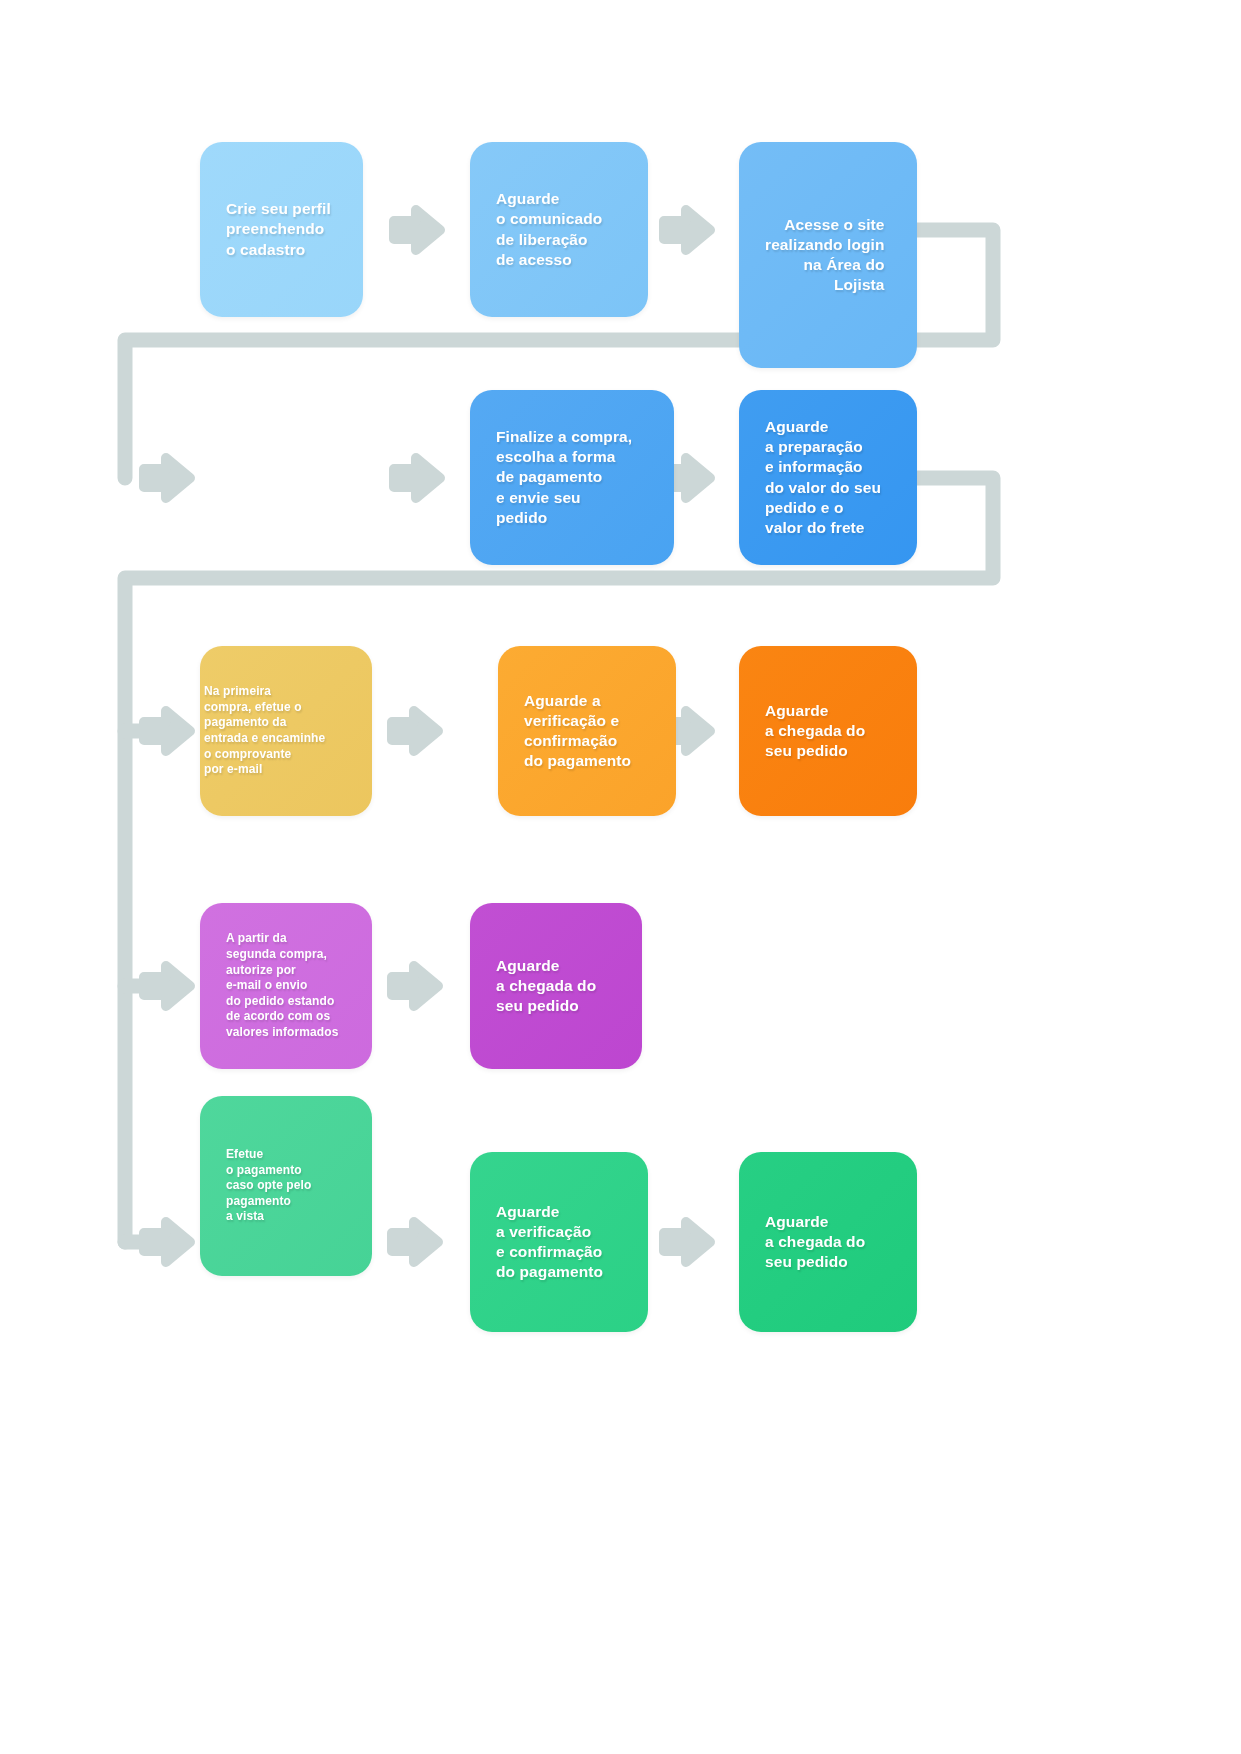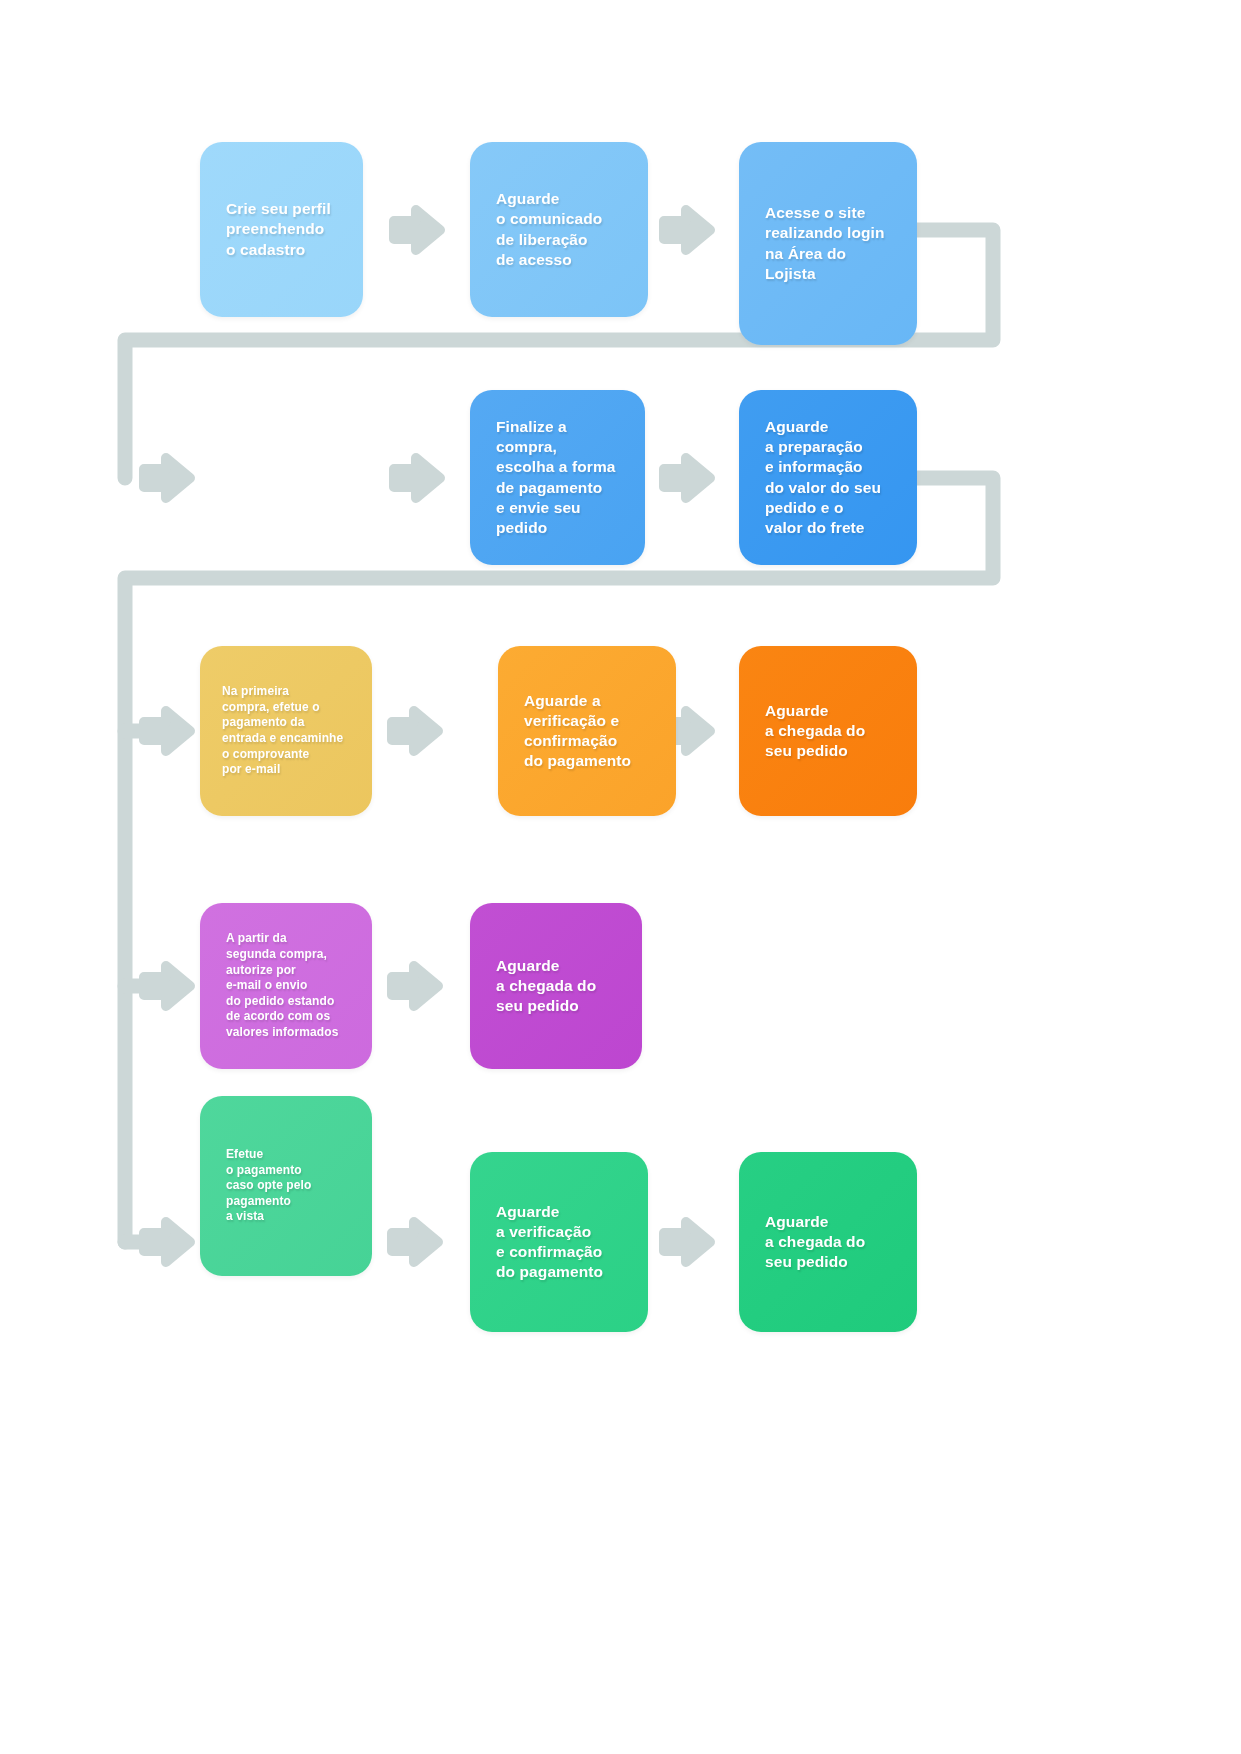--- a/index.html
+++ b/index.html
@@ -21,29 +21,29 @@
     letter-spacing:0.1px;
     line-height:1.30;
     padding:0 14px 0 26px;
     box-shadow:0 2px 5px rgba(0,0,0,0.06);
   }
   .node .txt{white-space:pre-line;display:block;}
 
   
   .n-r1c1{left:200px;top:142px;width:163px;height:175px;background:linear-gradient(135deg,#9fd9fb 0%,#99d6fa 100%);font-size:15.5px;}
   .n-r1c2{left:470px;top:142px;width:178px;height:175px;background:linear-gradient(135deg,#86c9f8 0%,#7cc4f7 100%);font-size:15.5px;}
-  .n-r1c3{left:739px;top:142px;width:178px;height:203px;background:linear-gradient(135deg,#74bdf6 0%,#68b7f6 100%);font-size:15.5px;}
+  .n-r1c3{left:739px;top:142px;width:178px;height:226px;background:linear-gradient(135deg,#74bdf6 0%,#68b7f6 100%);font-size:15.5px;text-align:right;}
 
   
   .n-r2c1{left:200px;top:390px;width:178px;height:175px;background:linear-gradient(135deg,#6ab5f4 0%,#5fb0f4 100%);font-size:15.5px;}
-  .n-r2c2{left:470px;top:390px;width:175px;height:175px;background:linear-gradient(135deg,#55a9f3 0%,#49a3f2 100%);font-size:15.5px;}
+  .n-r2c2{left:470px;top:390px;width:204px;height:175px;background:linear-gradient(135deg,#55a9f3 0%,#49a3f2 100%);font-size:15.5px;}
   .n-r2c3{left:739px;top:390px;width:178px;height:175px;background:linear-gradient(135deg,#409df1 0%,#3596f1 100%);font-size:15.5px;}
 
   
-  .n-r3c1{left:200px;top:646px;width:172px;height:170px;background:linear-gradient(135deg,#eecc68 0%,#ecc65e 100%);font-size:12px;padding-left:22px;}
+  .n-r3c1{left:200px;top:646px;width:172px;height:170px;background:linear-gradient(135deg,#eecc68 0%,#ecc65e 100%);font-size:12px;padding-left:4px;}
   .n-r3c2{left:470px;top:646px;width:178px;height:170px;background:linear-gradient(135deg,#fcab32 0%,#fba32a 100%);font-size:15.5px;margin-left:28px;}
   .n-r3c3{left:739px;top:646px;width:178px;height:170px;background:linear-gradient(135deg,#fa8512 0%,#f97d0c 100%);font-size:15.5px;}
 
   
   .n-r4c1{left:200px;top:903px;width:172px;height:166px;background:linear-gradient(135deg,#d071e0 0%,#cd6ade 100%);font-size:12px;}
   .n-r4c2{left:470px;top:903px;width:172px;height:166px;background:linear-gradient(135deg,#c14fd3 0%,#bd46d0 100%);font-size:15.5px;}
 
   
   .n-r5c1{left:200px;top:1096px;width:172px;height:180px;background:linear-gradient(135deg,#4fd79c 0%,#46d396 100%);font-size:12px;}
   .n-r5c2{left:470px;top:1152px;width:178px;height:180px;background:linear-gradient(135deg,#35d48e 0%,#2bd186 100%);font-size:15.5px;}

